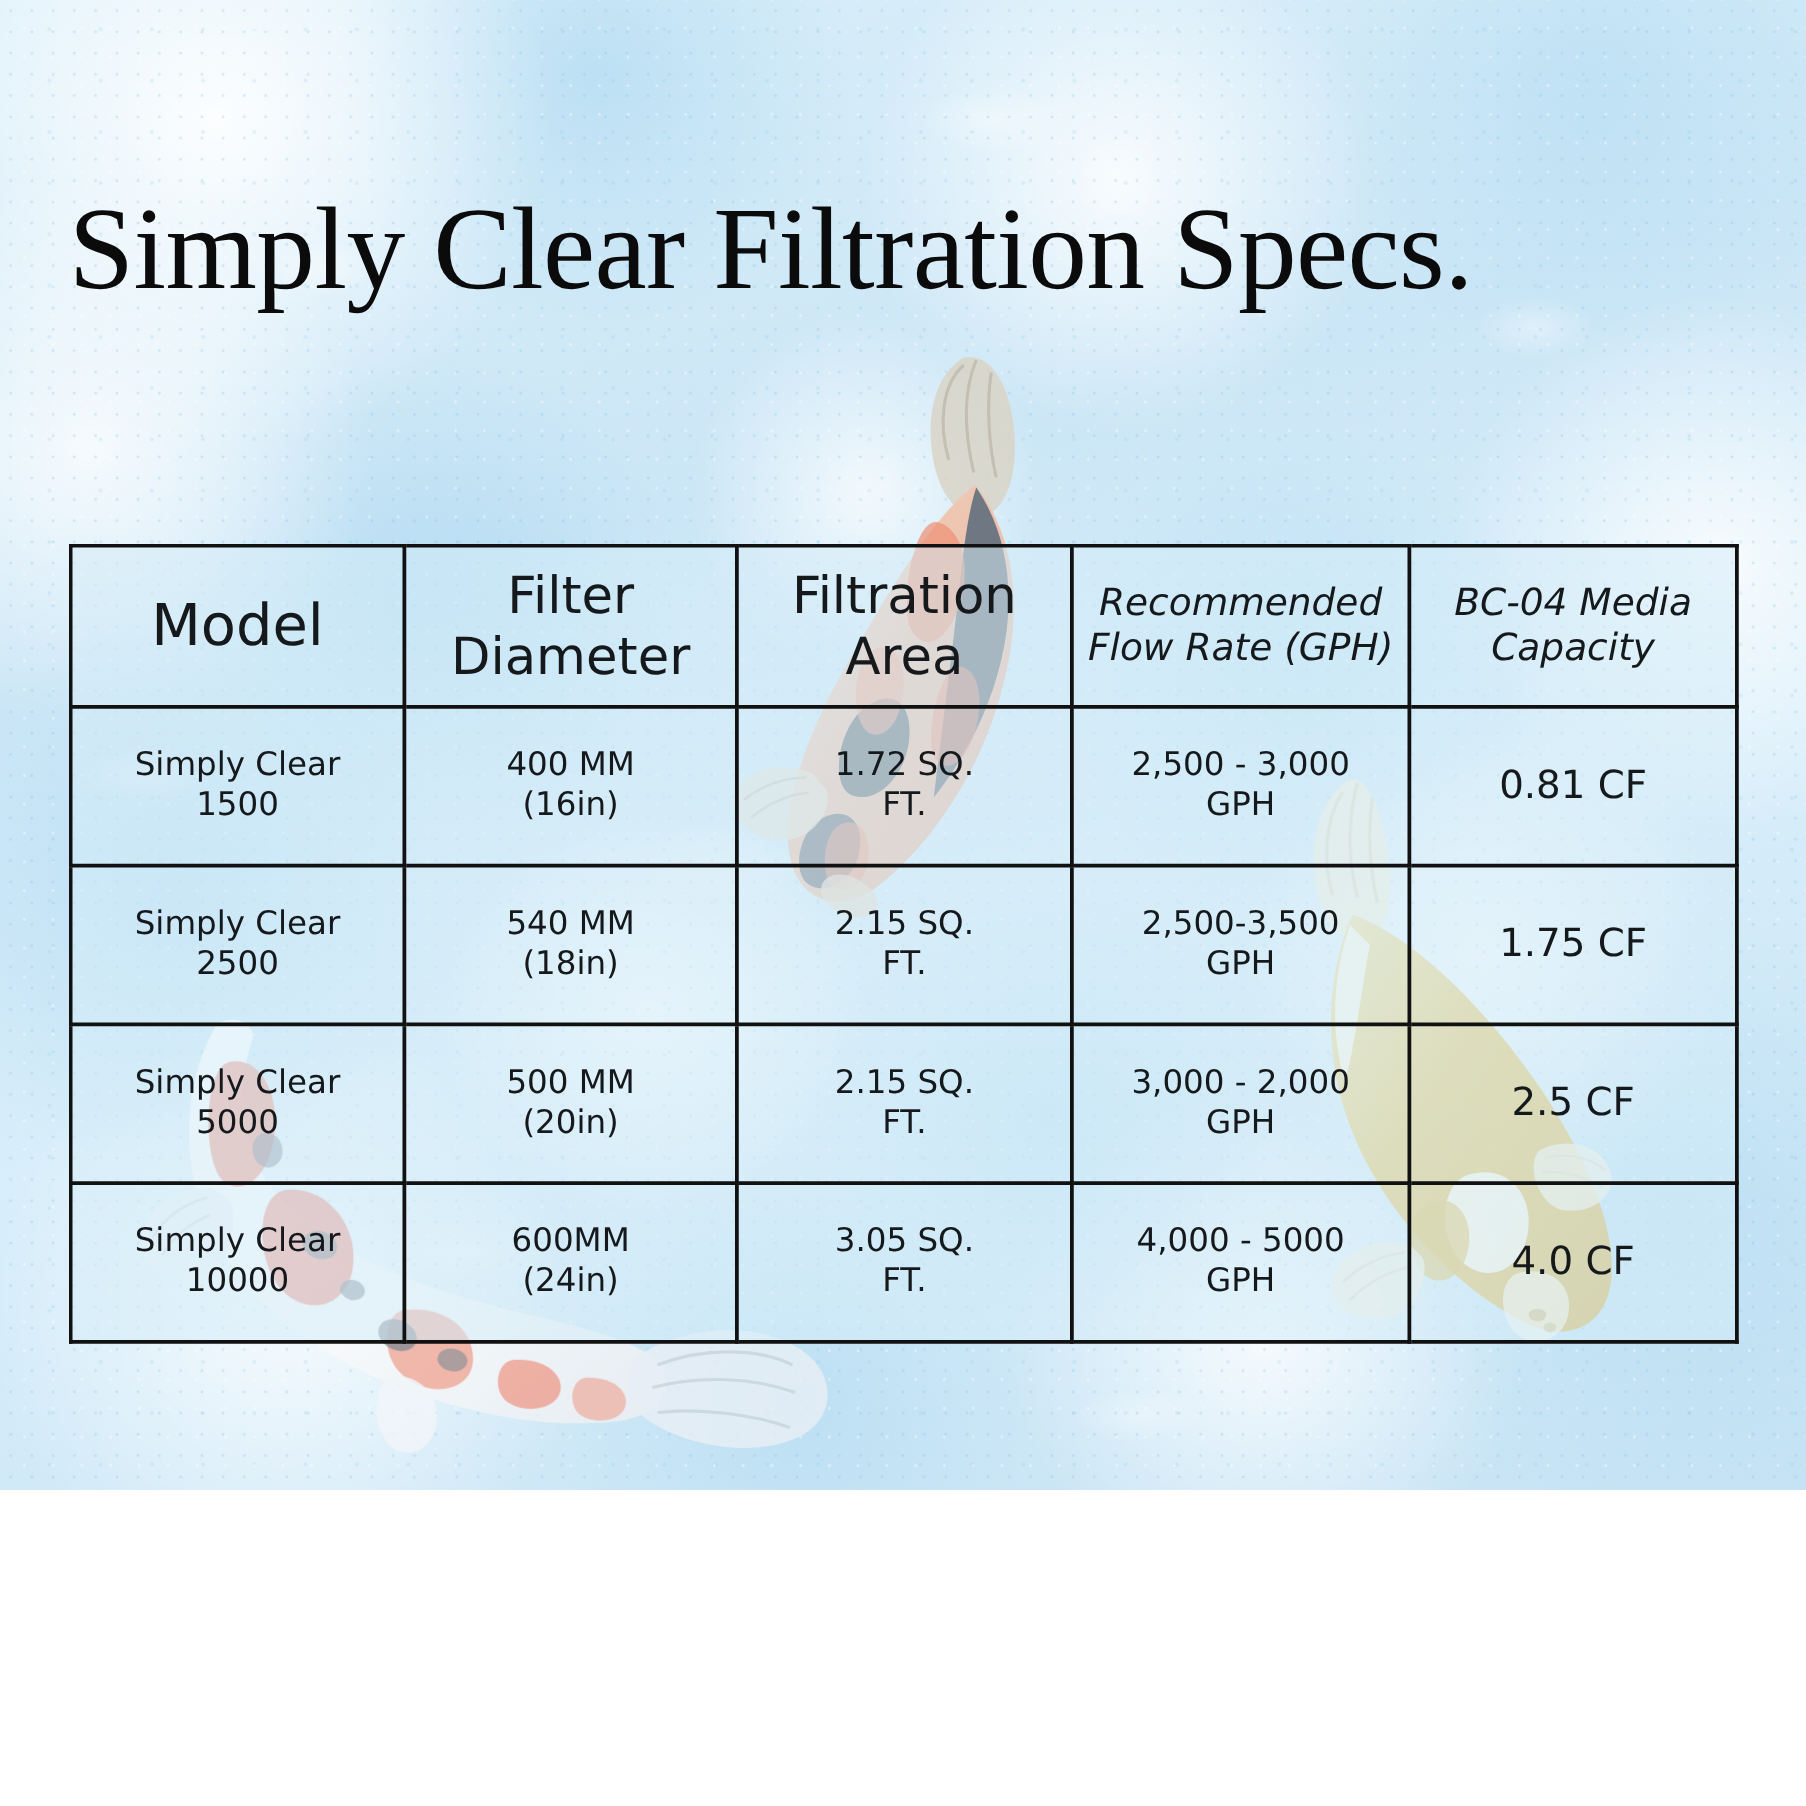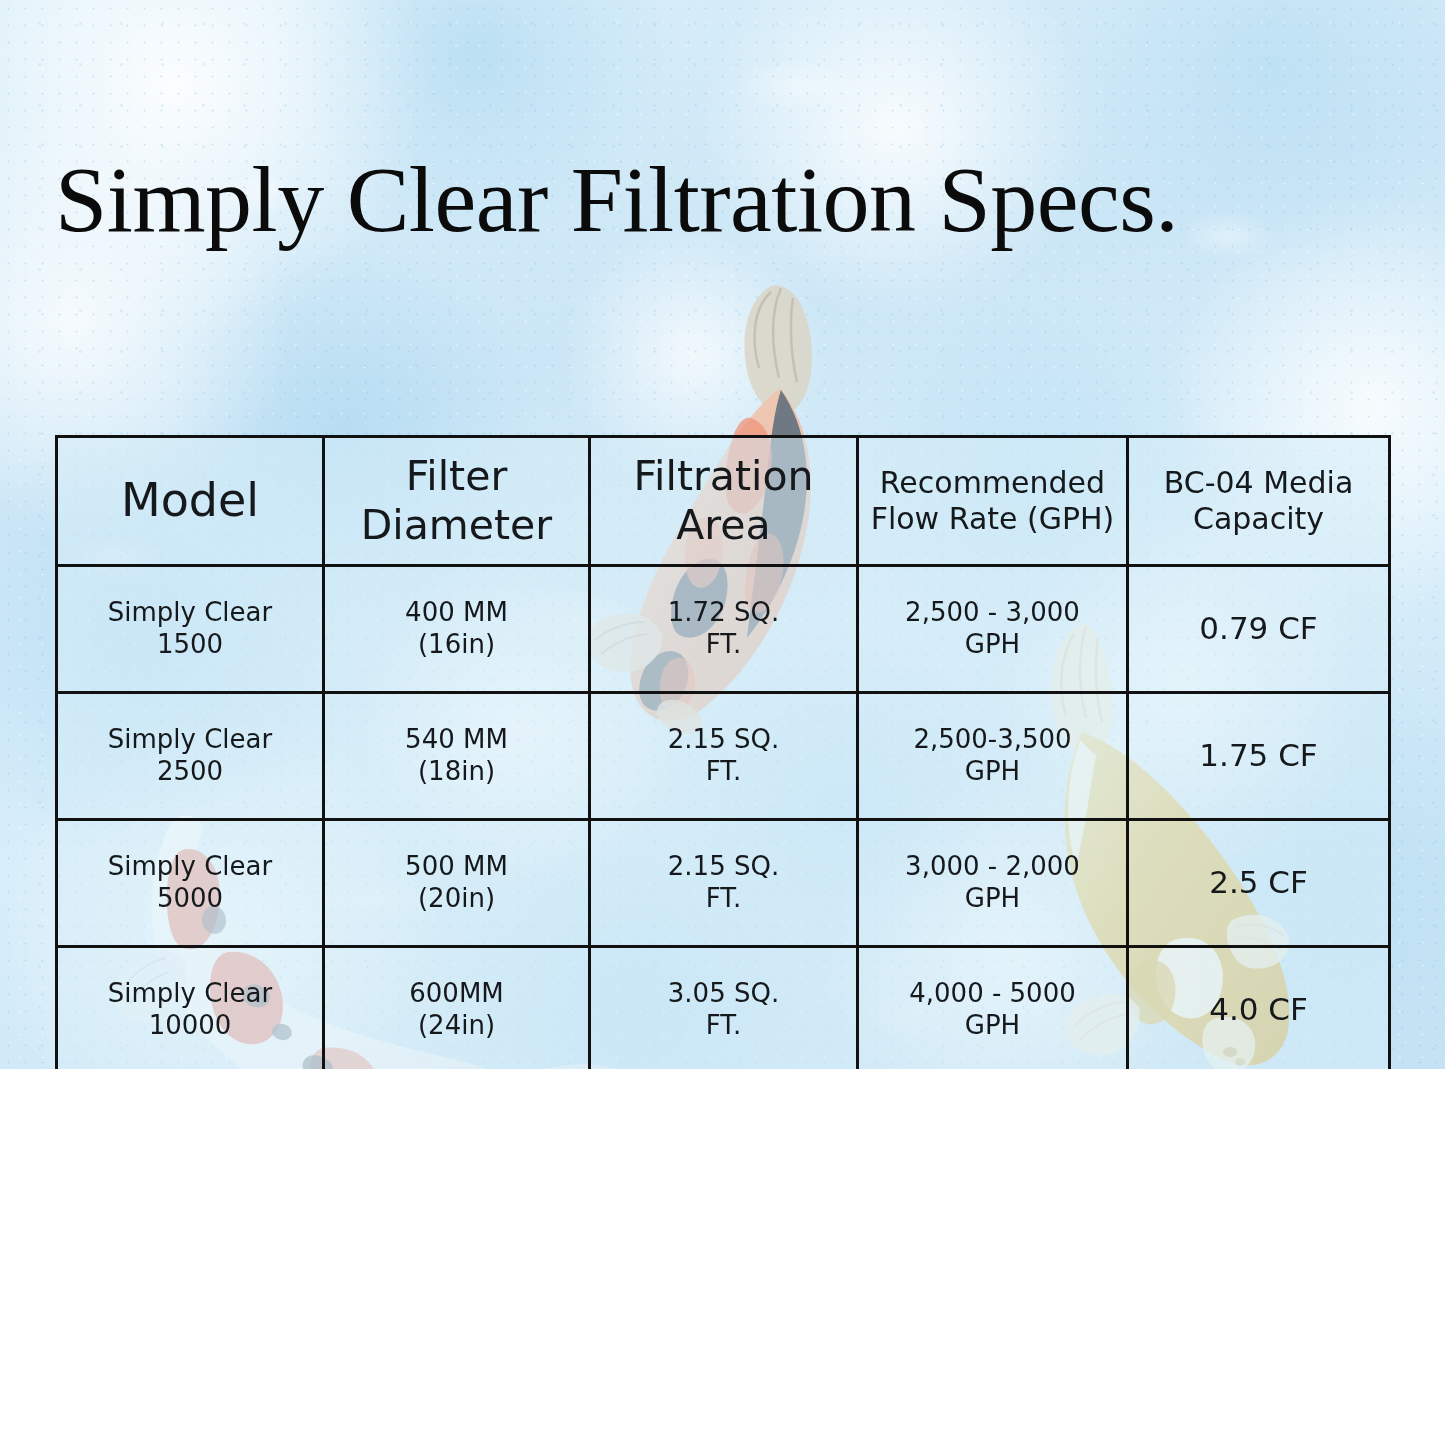--- a/index.html
+++ b/index.html
@@ -9,21 +9,21 @@
   body {
     width: 1445px;
     height: 1445px;
     overflow: hidden;
     font-family: "DejaVu Sans", sans-serif;
   }
 
   #page {
     position: relative;
     width: 1445px;
-    height: 1069px;
+    height: 1192px;
     background: #d3eaf7;
     overflow: hidden;
   }
 
   
   .bg-base {
     position: absolute;
     inset: 0;
     background:
       radial-gradient(circle at 12% 8%,  rgba(255,255,255,0.92) 0%, rgba(255,255,255,0) 16%),
@@ -104,21 +104,21 @@
     text-align: center;
     vertical-align: middle;
     color: #16191c;
     background: rgba(214,236,248,0.55);
     font-weight: 400;
     padding: 2px 6px;
     font-family: "DejaVu Sans", sans-serif;
   }
   #spec-table thead th { height: 122px; font-size: 41px; line-height: 1.20; }
   #spec-table thead th.model-head { font-size: 46px; }
-  #spec-table thead th.flow-head  { font-size: 30px; }
+  #spec-table thead th.flow-head  { font-size: 30px; font-style: italic; }
   #spec-table tbody td { height: 120px; font-size: 26px; line-height: 1.22; }
   #spec-table tbody td.media-cell { font-size: 31px; }
 
   .col-model  { width: 267px; }
   .col-diam   { width: 266px; }
   .col-area   { width: 268px; }
   .col-flow   { width: 270px; }
   .col-media  { width: 262px; }
 </style>
 </head>
@@ -307,21 +307,21 @@
           <span>(16in)</span>
         </td>
         <td>
           <span>1.72 SQ.</span><br>
           <span>FT.</span>
         </td>
         <td>
           <span>2,500 - 3,000</span><br>
           <span>GPH</span>
         </td>
-        <td class="media-cell">0.79 CF</td>
+        <td class="media-cell">0.81 CF</td>
       </tr>
       <tr>
         <td>
           <span>Simply Clear</span><br>
           <span>2500</span>
         </td>
         <td>
           <span>540 MM</span><br>
           <span>(18in)</span>
         </td>

